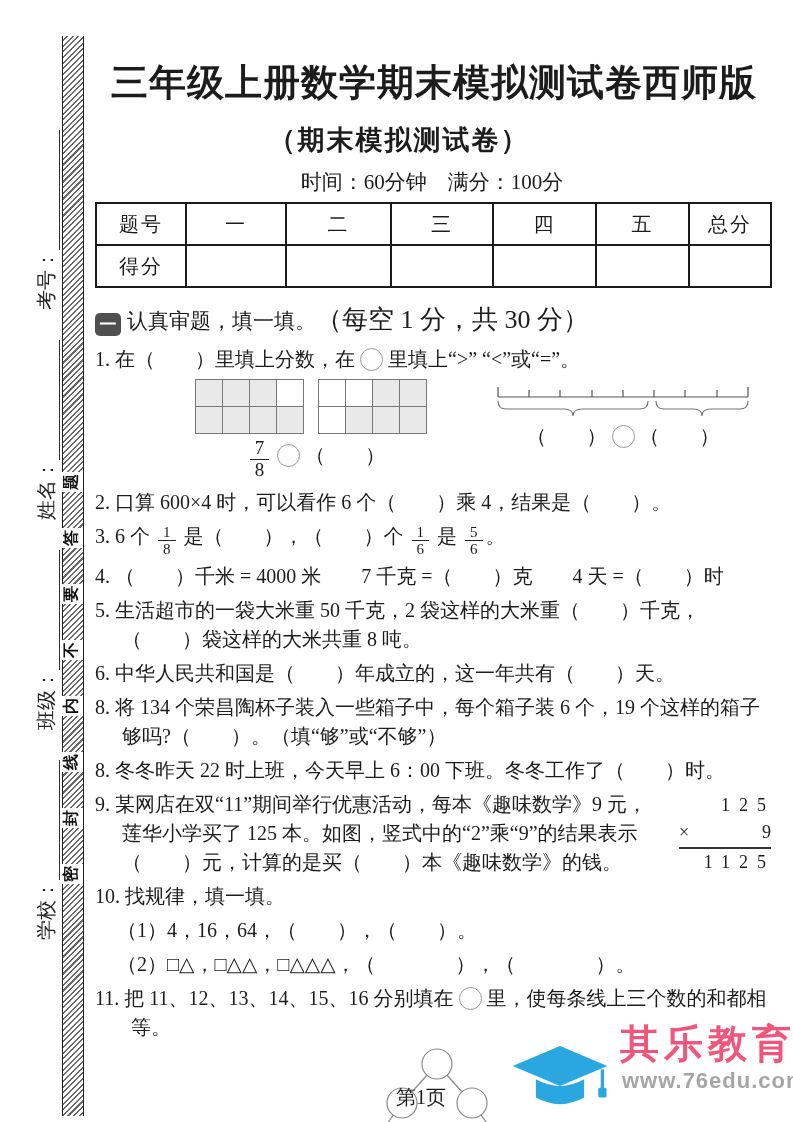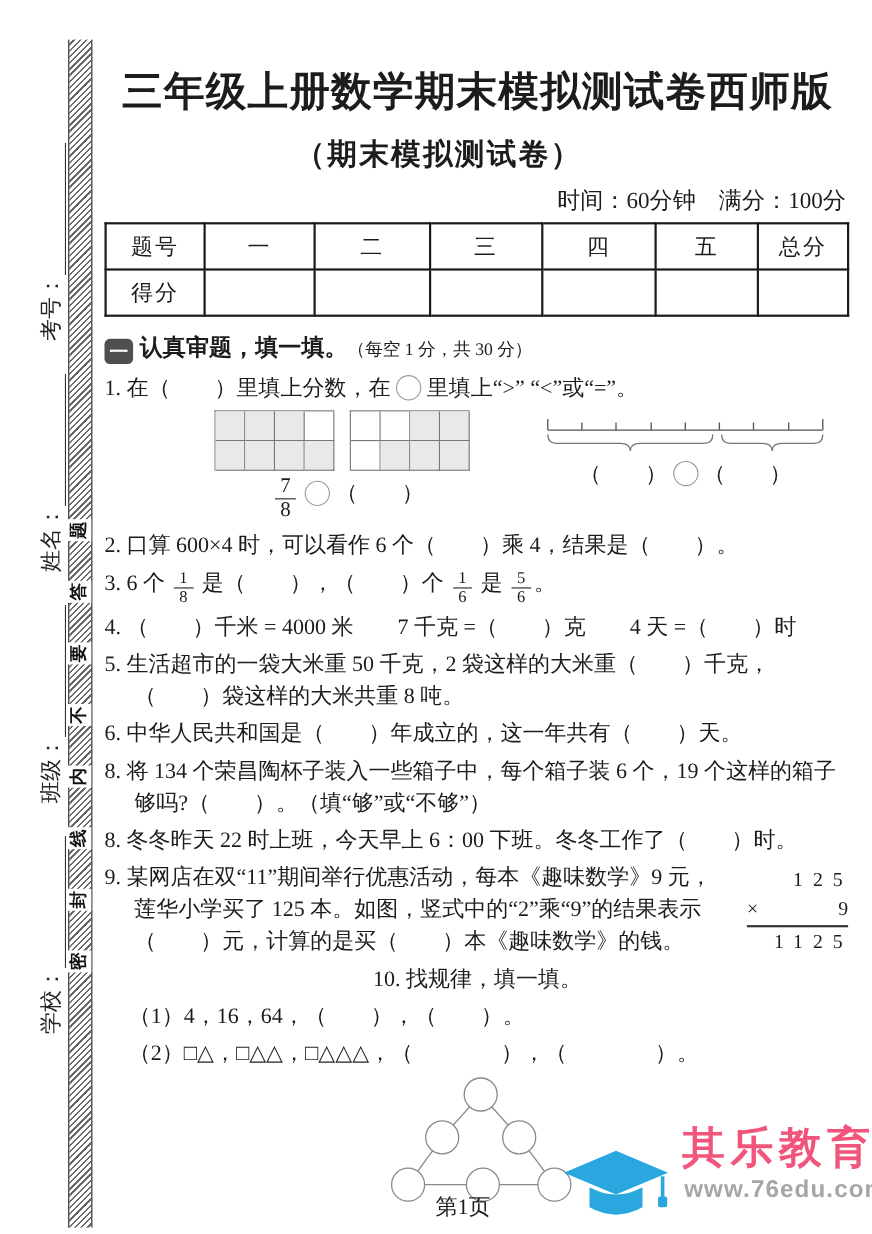--- a/index.html
+++ b/index.html
@@ -18,33 +18,33 @@
     background:repeating-linear-gradient(135deg,#fff 0 2.5px,#6a6a6a 2.5px 4px);}
   .seal-text{position:absolute;left:60px;top:884px;transform:rotate(-90deg);
     transform-origin:0 0;white-space:nowrap;font-size:16px;font-weight:700;color:#111;}
   .seal-text span{display:inline-block;background:#fff;padding:1px 2px;margin-right:36px;}
 
   
   .main{position:absolute;left:95px;top:0;width:678px;}
   h1{font-size:37px;font-weight:700;text-align:center;margin:58px 0 0;letter-spacing:1px;}
   h2{font-size:27px;font-weight:700;text-align:center;margin:14px 0 0;letter-spacing:2px;
      transform:translateX(-35px);}
-  .info{font-size:21px;text-align:right;margin:10px 4px 6px 0;}
+  .info{font-size:21px;text-align:center;margin:10px 4px 6px 0;}
   table.score{border-collapse:collapse;width:675px;table-layout:fixed;margin-top:4px;}
   .score td{border:2px solid #1a1a1a;height:38px;text-align:center;font-size:20px;letter-spacing:2px;}
 
   .sect{margin:14px 0 8px;font-size:21px;}
   .badge{display:inline-block;width:26px;height:23px;line-height:23px;background:#4f4f4f;
     color:#fff;text-align:center;border-radius:5px;font-size:17px;font-weight:700;
     margin-right:6px;vertical-align:-2px;}
-  .sect b{font-weight:700;}
-  .note{font-size:16px;}
+  .sect b{font-weight:400;}
+  .note{font-size:26px;}
 
   .q{font-size:20px;line-height:1.45;margin:0 0 5px;padding-left:27px;text-indent:-27px;}
-  .q10,.q11{padding-left:36px;text-indent:-36px;text-align:center;}
+  .q10,.q11{padding-left:36px;text-indent:-36px;}
   .sub{margin-left:22px;padding-left:0;text-indent:0;}
 
   .ring{display:inline-block;width:21px;height:21px;border:1.3px solid #999;
     border-radius:50%;vertical-align:-5px;margin:0 5px;}
   .frac{display:inline-block;vertical-align:-11px;text-align:center;line-height:1.08;
     margin:0 3px;font-size:15px;text-indent:0;}
   .frac .fn{display:block;padding:0 5px;border-bottom:1.3px solid #222;}
   .frac .fd{display:block;}
 
   
@@ -214,20 +214,21 @@
           <span>9</span>
         </div>
         <div class="m-row">1125</div>
       </div>
       <span>9. 某网店在双“11”期间举行优惠活动，每本《趣味数学》9 元，莲华小学买了 125 本。如图，竖式中的“2”乘“9”的结果表示（　　）元，计算的是买（　　）本《趣味数学》的钱。</span>
     </div>
 
     <div class="q q10">10. 找规律，填一填。</div>
     <div class="q sub">（1）4，16，64，（　　），（　　）。</div>
     <div class="q sub">（2）□△，□△△，□△△△，（　　　　），（　　　　）。</div>
+    <div class="q q11">11. 把 11、12、13、14、15、16 分别填在<span class="ring"></span>里，使每条线上三个数的和都相等。</div>
 
     <div class="tri-wrap">
       <svg width="170" height="116" viewBox="0 0 170 116">
         <g stroke="#8a8a8a" stroke-width="1.2">
           <line x1="84" y1="17" x2="49" y2="56"></line>
           <line x1="84" y1="17" x2="119" y2="56"></line>
           <line x1="49" y1="56" x2="18" y2="99"></line>
           <line x1="119" y1="56" x2="151" y2="99"></line>
           <line x1="18" y1="99" x2="86" y2="99"></line>
           <line x1="86" y1="99" x2="151" y2="99"></line>

